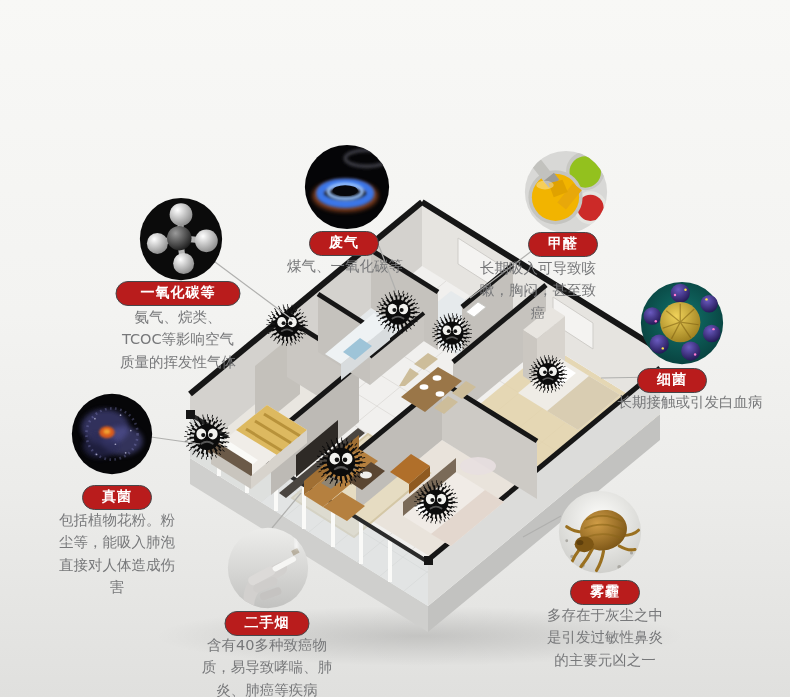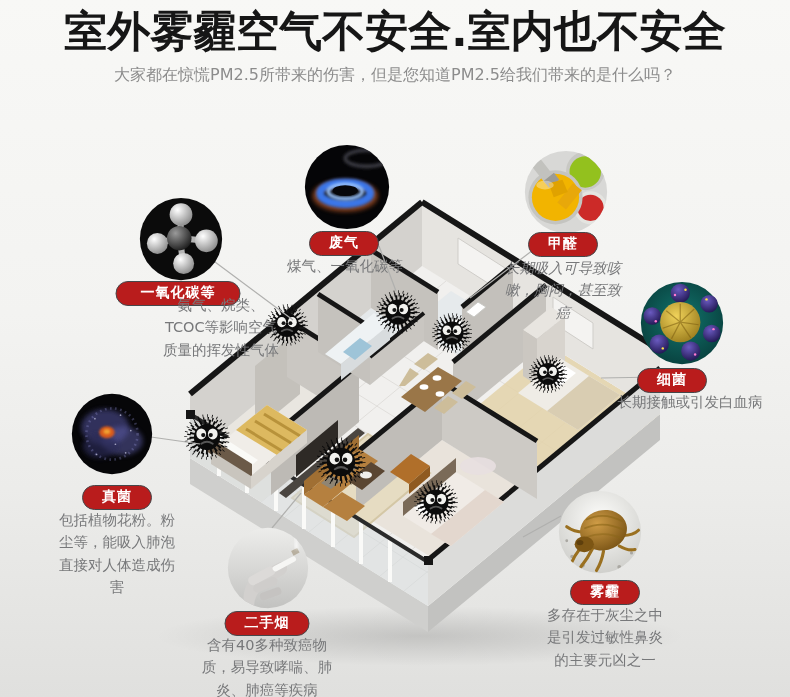--- a/index.html
+++ b/index.html
@@ -28,24 +28,20 @@
   .desc{
     position:absolute;transform:translateX(-50%);
     color:#77787a;font-size:14.5px;line-height:1.55;text-align:center;white-space:nowrap;
   }
 </style>
 </head>
 <body>
 
 <div class="page">
 
-  <div class="header">
-    <h1 class="title">室外雾霾空气不安全.室内也不安全</h1>
-    <p class="subtitle">大家都在惊慌PM2.5所带来的伤害，但是您知道PM2.5给我们带来的是什么吗？</p>
-  </div>
 
   <svg class="house" width="790" height="697" viewBox="0 0 790 697">
     <defs>
       <radialGradient id="shadowGrad" cx="50%" cy="50%" r="50%">
         <stop offset="0%" stop-color="rgba(0,0,0,0.14)"></stop>
         <stop offset="100%" stop-color="rgba(0,0,0,0)"></stop>
       </radialGradient>
       <clipPath id="floorClip">
         <polygon points="190,458 422,266 660,414 428,606"></polygon>
       </clipPath>
@@ -266,21 +262,21 @@
             <line x1="47" y1="47" x2="50" y2="74"></line>
         </g>
         <circle cx="48" cy="20" r="13" fill="url(#ballW)"></circle>
         <circle cx="21" cy="53" r="12" fill="url(#ballW)"></circle>
         <circle cx="77" cy="50" r="13" fill="url(#ballW)"></circle>
         <circle cx="51" cy="76" r="12" fill="url(#ballW)"></circle>
         <circle cx="46" cy="47" r="14" fill="url(#ballD)"></circle>
       </svg>
     </div>
     <div class="pill" style="left:178px;top:281px;padding:2px 24px 3px 24px;">一氧化碳等</div>
-    <div class="desc" style="left:178px;top:294px;margin-left:43px;">氨气、烷类、<br>TCOC等影响空气<br>质量的挥发性气体</div>
+    <div class="desc" style="left:178px;top:306px;">氨气、烷类、<br>TCOC等影响空气<br>质量的挥发性气体</div>
   </div>
 
   <div class="callout">
     <div class="circle" style="left:304px;top:144px;width:86px;height:86px;">
       <svg viewBox="0 0 96 96">
         <defs>
           <clipPath id="cg">
               <circle cx="48" cy="48" r="47"></circle>
             </clipPath>
           <filter id="b2" x="-40%" y="-40%" width="180%" height="180%">
@@ -322,21 +318,21 @@
           <circle cx="36" cy="54" r="27" fill="#f2b400"></circle>
           <path d="M 38 60 L 56 38 L 66 46 L 48 68 Z" fill="#e8a80a"></path>
           <rect x="14" y="6" width="13" height="34" rx="4" transform="rotate(-38 20 23)" fill="#c2c2be"></rect>
           <rect x="24" y="30" width="15" height="10" transform="rotate(-38 31 35)" fill="#9a9a96"></rect>
           <path d="M 28 38 L 44 34 L 50 48 L 34 54 Z" fill="#e0a200"></path>
           <ellipse cx="24" cy="40" rx="10" ry="5" fill="#fff" opacity="0.35"></ellipse>
         </g>
       </svg>
     </div>
     <div class="pill" style="left:563px;top:232px;">甲醛</div>
-    <div class="desc" style="left:563px;top:257px;font-style:italic;">长期吸入可导致咳<br>嗽，胸闷，甚至致<br>癌</div>
+    <div class="desc" style="left:538px;top:257px;">长期吸入可导致咳<br>嗽，胸闷，甚至致<br>癌</div>
   </div>
 
   <div class="callout">
     <div class="circle" style="left:640px;top:281px;width:84px;height:84px;">
       <svg viewBox="0 0 96 96">
         <defs>
           <radialGradient id="teal" cx="50%" cy="45%" r="65%">
               <stop offset="0%" stop-color="#12756e"></stop>
               <stop offset="100%" stop-color="#073a38"></stop>
             </radialGradient>

